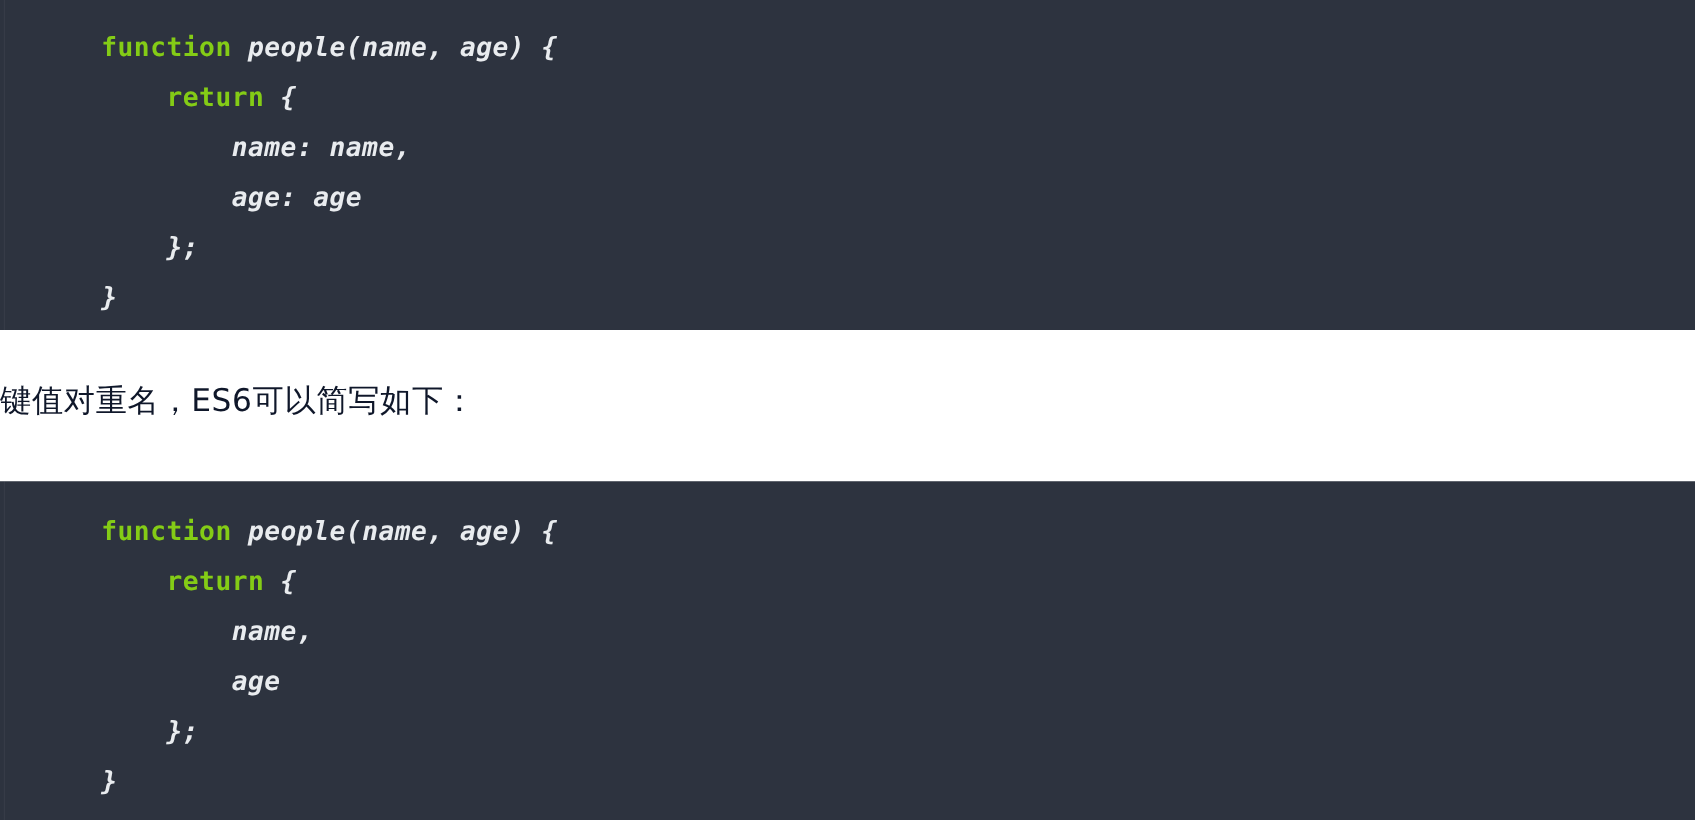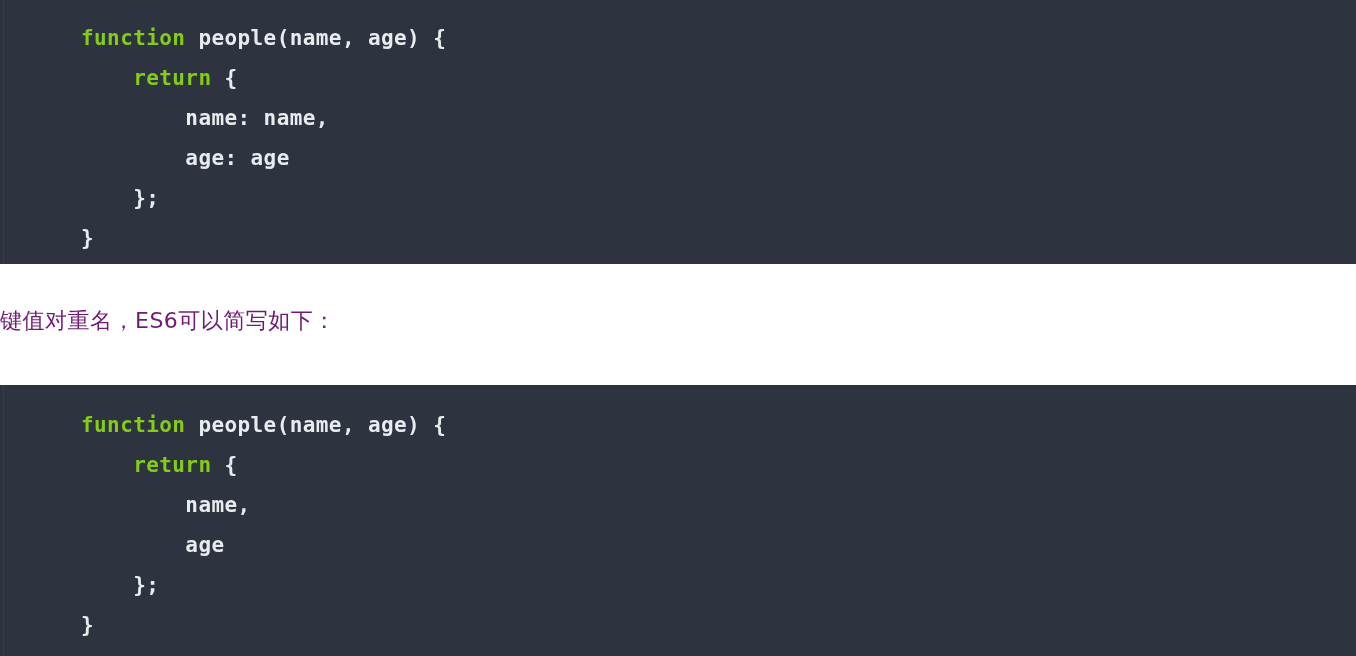--- a/index.html
+++ b/index.html
@@ -58,33 +58,33 @@
   }
   #code-block-1 .code-pre { top: 18px; }
   #code-block-2 .code-pre { top: 405px; }
   #code-block-2 .code-pre { top: 20px; }
 
   .code-line {
     height: 40px;
     white-space: pre;
   }
   .tok-keyword { color: #84cc16; }
-  .tok-plain   { color: #e9ecef; }
+  .tok-plain   { color: #e9ecef; font-style: italic; }
 
   
   .prose {
     position: absolute;
     left: 0px;
     top: 296px;
     width: 1240px;
     height: 50px;
     line-height: 50px;
     font-family: "DejaVu Sans", "Liberation Sans", sans-serif;
-    font-size: 22px;
-    color: #701a75;
+    font-size: 25px;
+    color: #0f172a;
     white-space: pre;
     letter-spacing: 0.5px;
   }
 </style>
 </head>
 <body>
 
 <div class="page">
 
   <div class="code-block" id="code-block-1">

